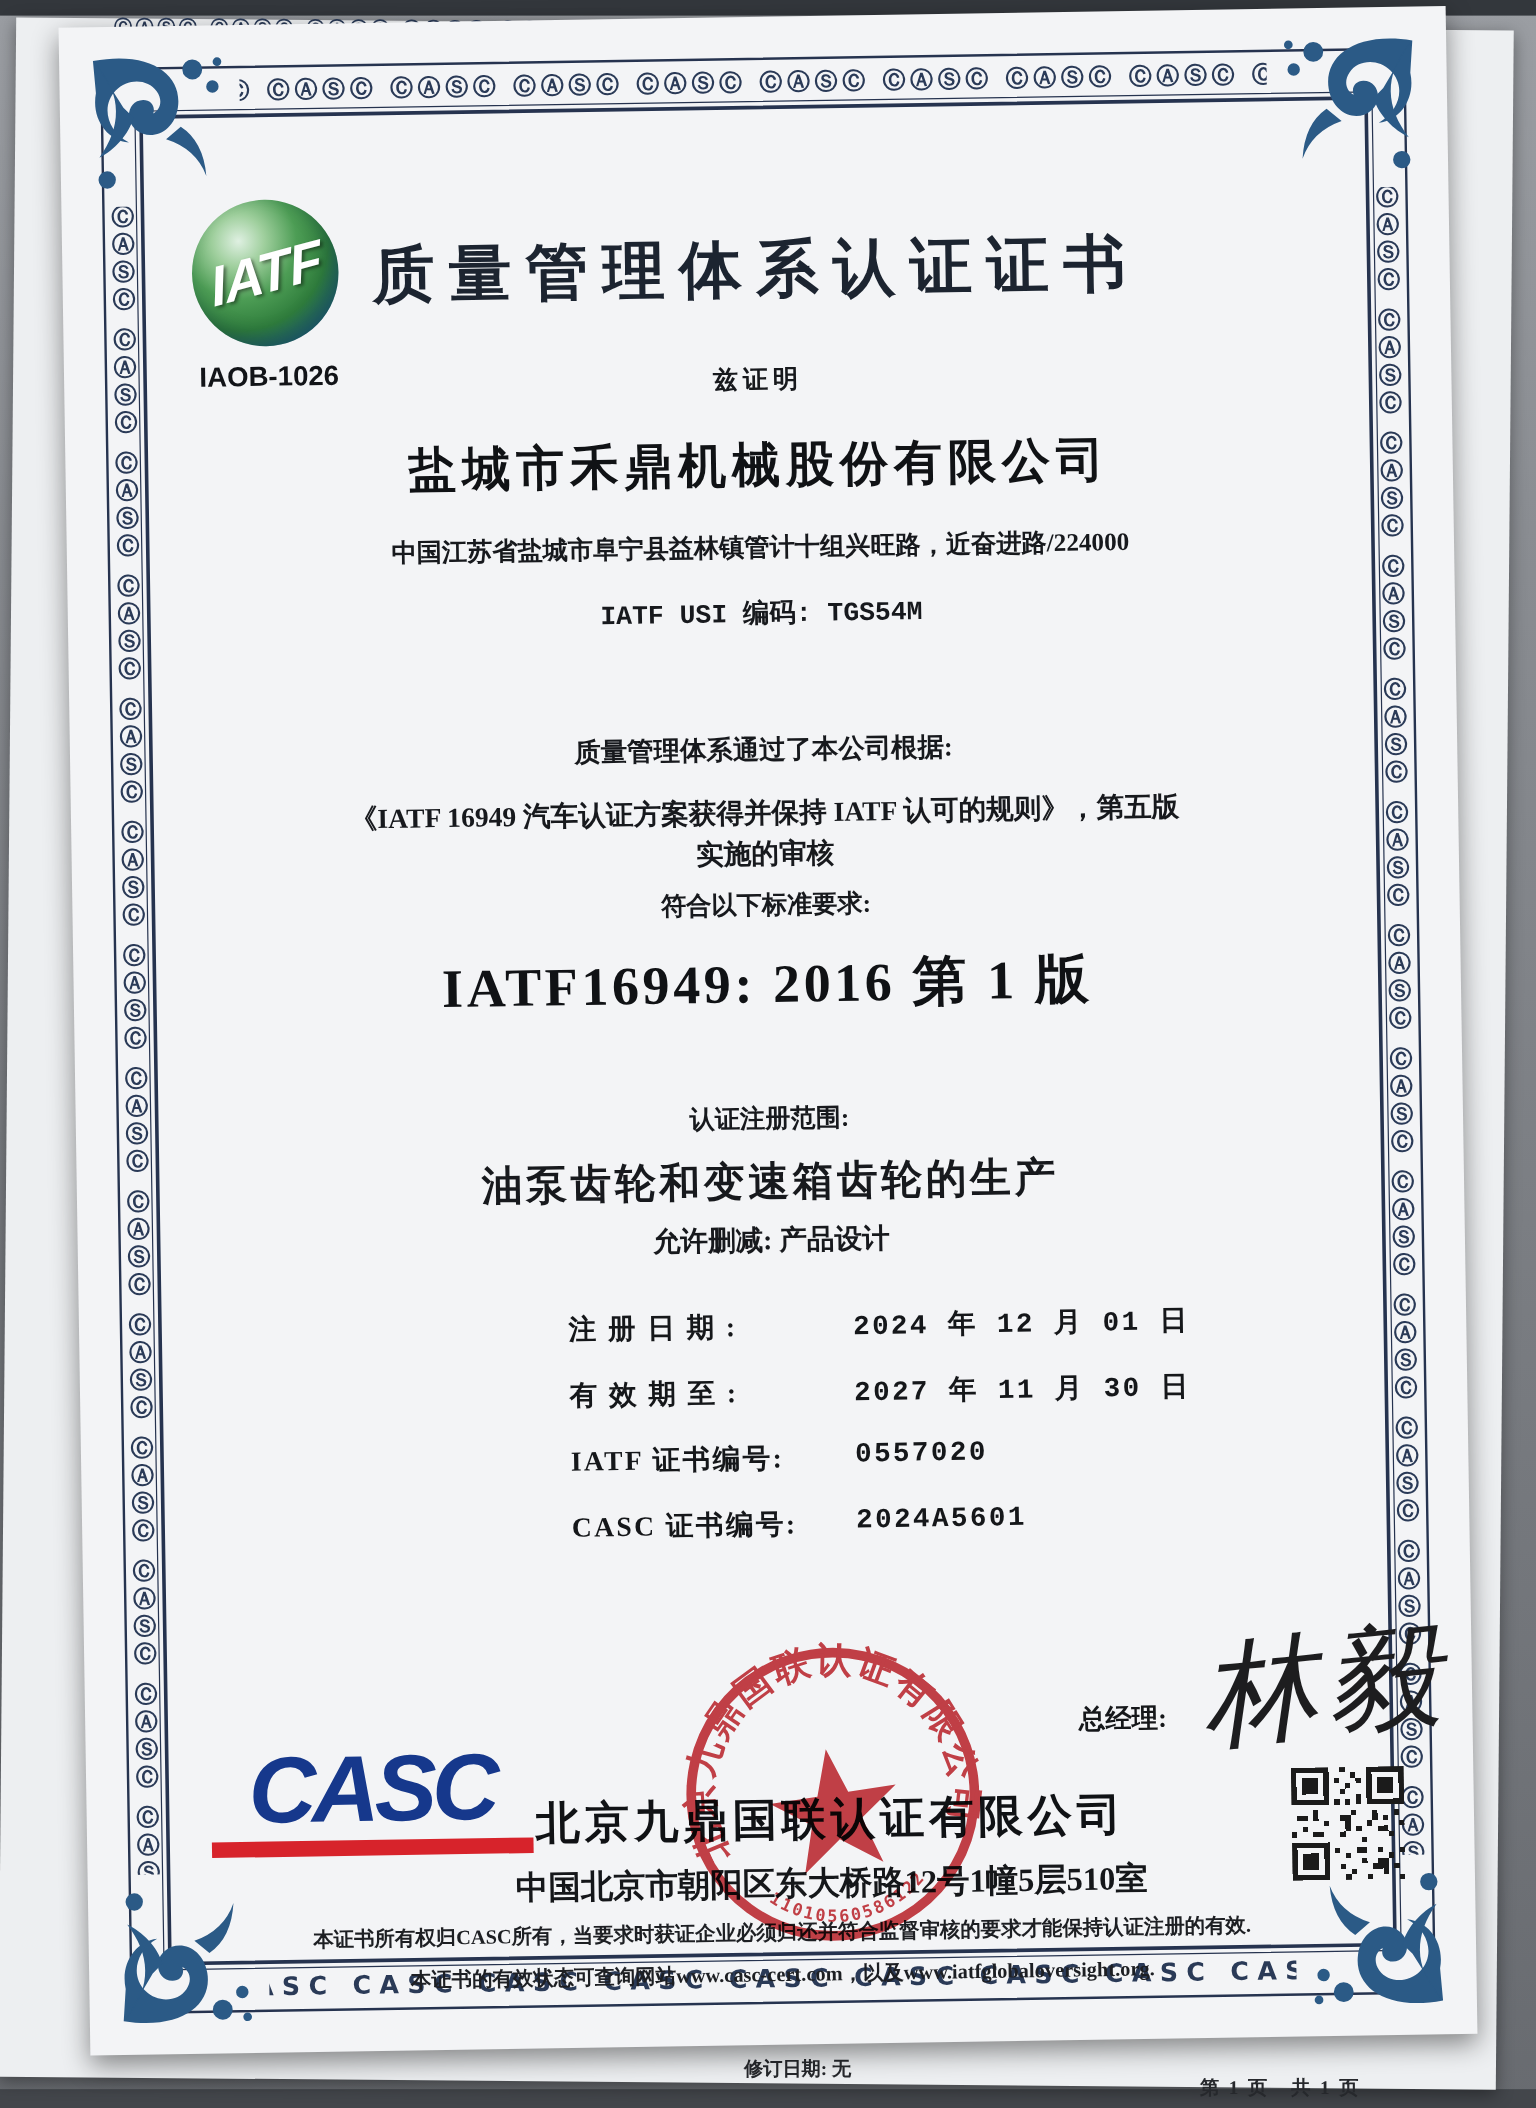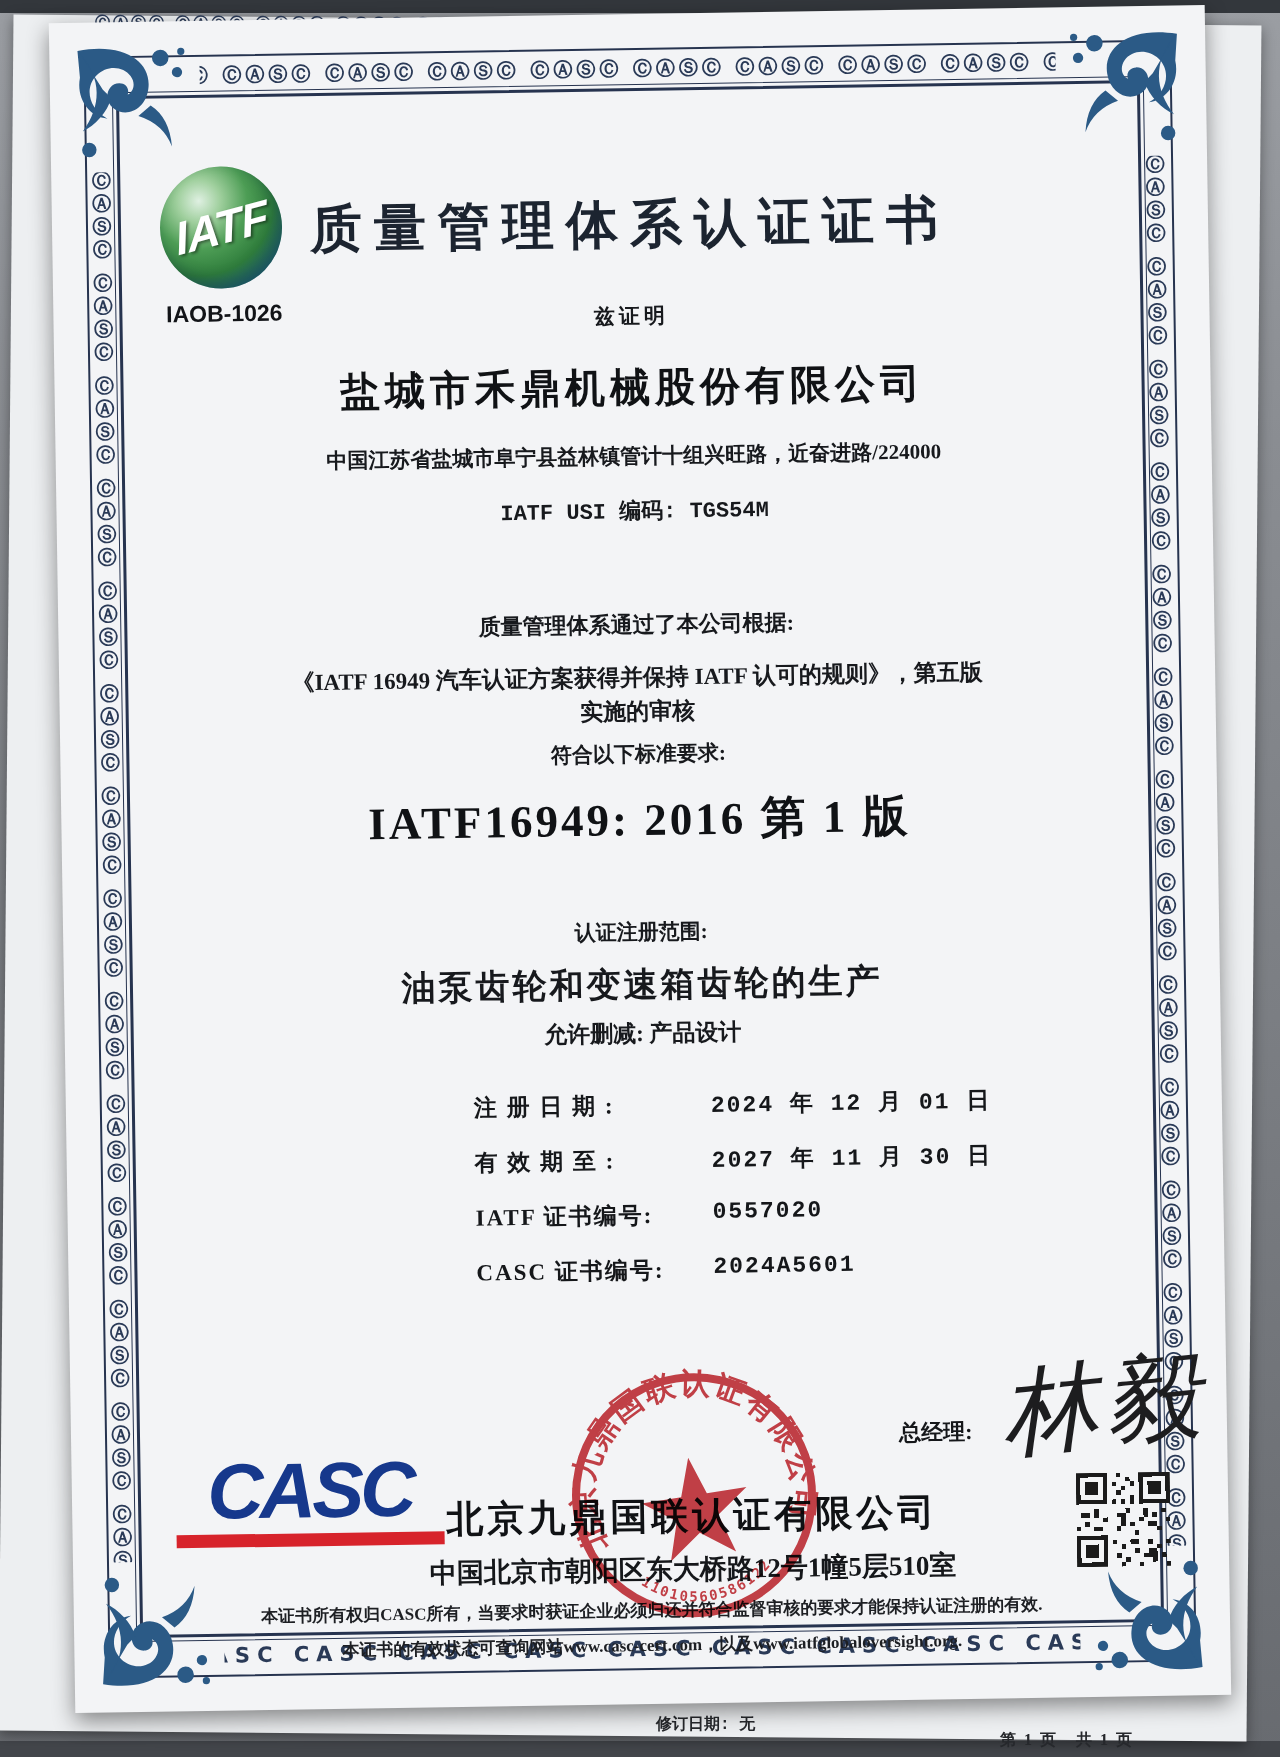--- a/index.html
+++ b/index.html
@@ -78,21 +78,21 @@
         box-shadow:inset -6px -8px 14px rgba(10,40,60,.35);display:flex;align-items:center;justify-content:center;}
   .iatf-text{color:#fff;font-family:"Liberation Sans","DejaVu Sans",sans-serif;font-weight:900;
              font-style:italic;font-size:46px;letter-spacing:-1px;transform:rotate(-14deg) skewX(-6deg);
              text-shadow:2px 2px 3px rgba(0,0,0,.45);}
   .iaob{left:96px;top:280px;width:150px;text-align:center;font-family:"Liberation Sans","DejaVu Sans",sans-serif;
         font-size:23px;font-weight:700;color:#121418;}
 
   
   .footer-bar{z-index:1;color:#26282c;font-size:16px;font-weight:700;}
   .fb-version{left:160px;top:1714px;margin-top:48px;}
-  .fb-revision{left:656px;top:1714px;font-family:Liberation Mono, monospace;}
+  .fb-revision{left:620px;top:1714px;}
   .fb-pages{left:1000px;top:1714px;letter-spacing:2px;margin-top:16px;}
 
   .backsheet-band{left:95px;top:16px;width:760px;height:22px;z-index:1;color:#2a3a57;
         font-family:"DejaVu Sans","Liberation Sans",sans-serif;font-size:15px;font-weight:600;
         letter-spacing:3px;overflow:hidden;white-space:nowrap;transform:rotate(.4deg);}
 </style>
 </head>
 <body>
 
 <div class="stage">

